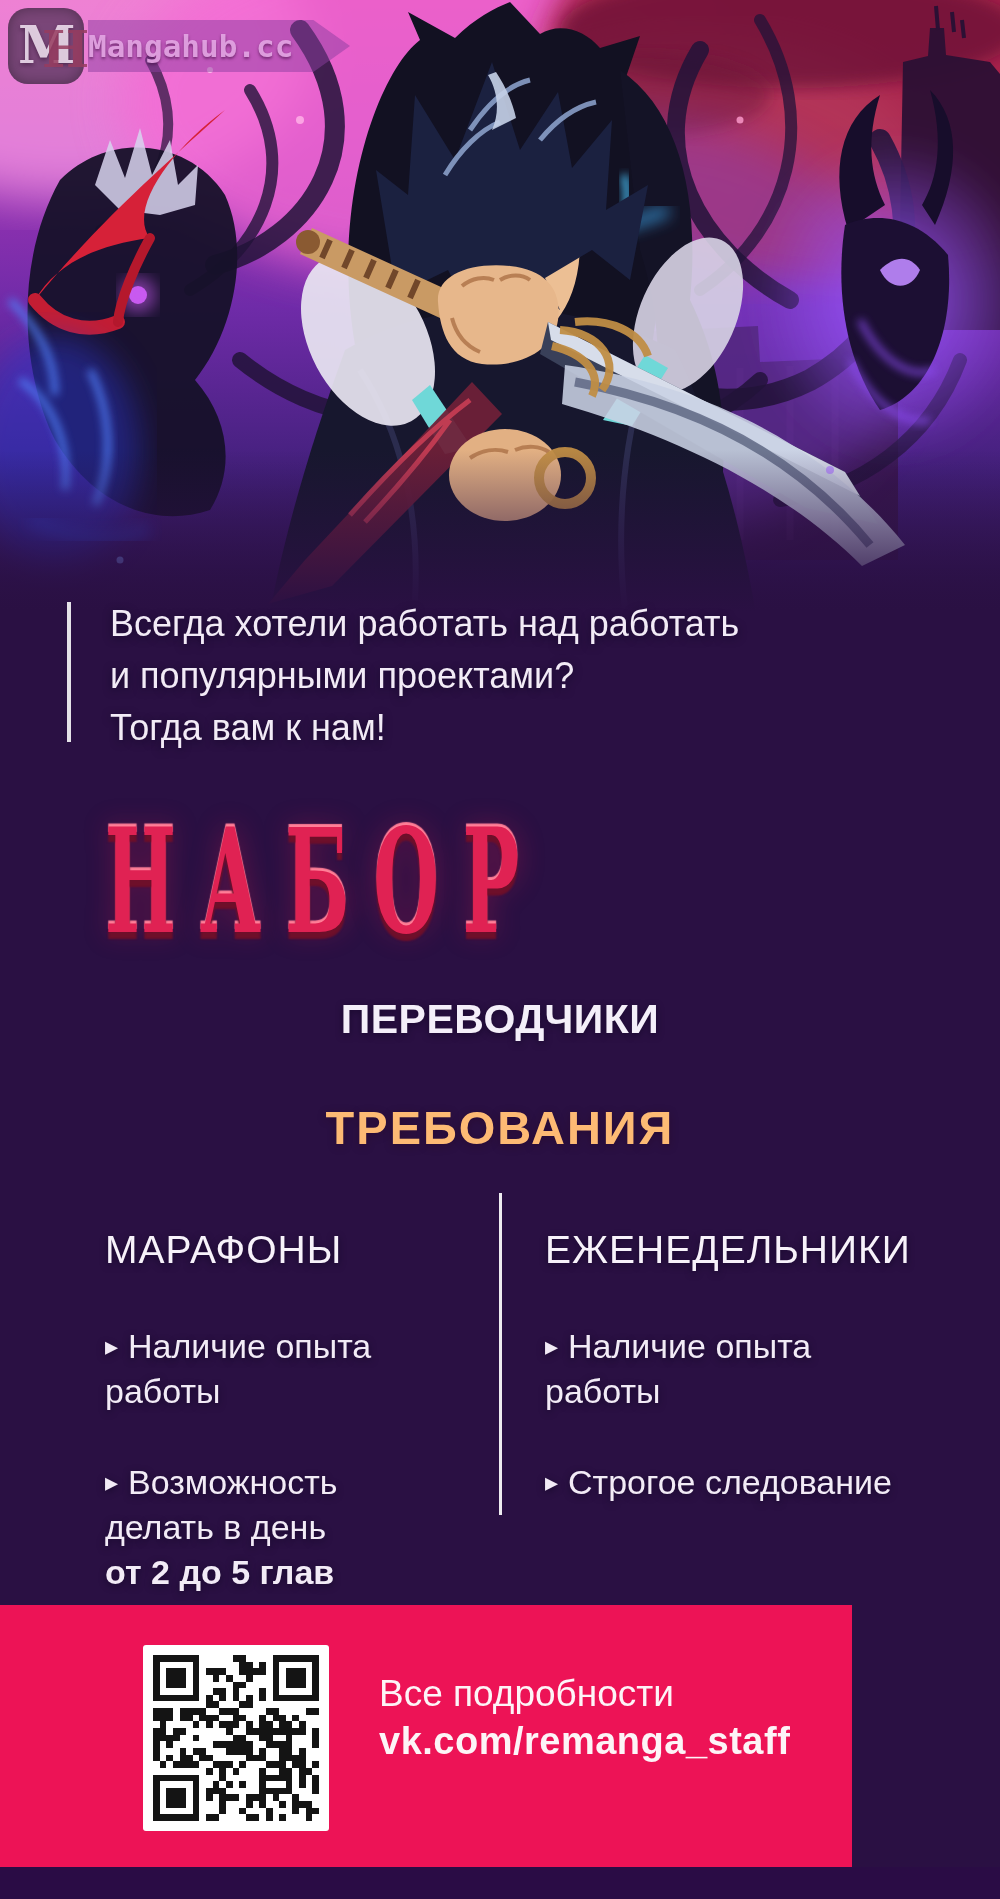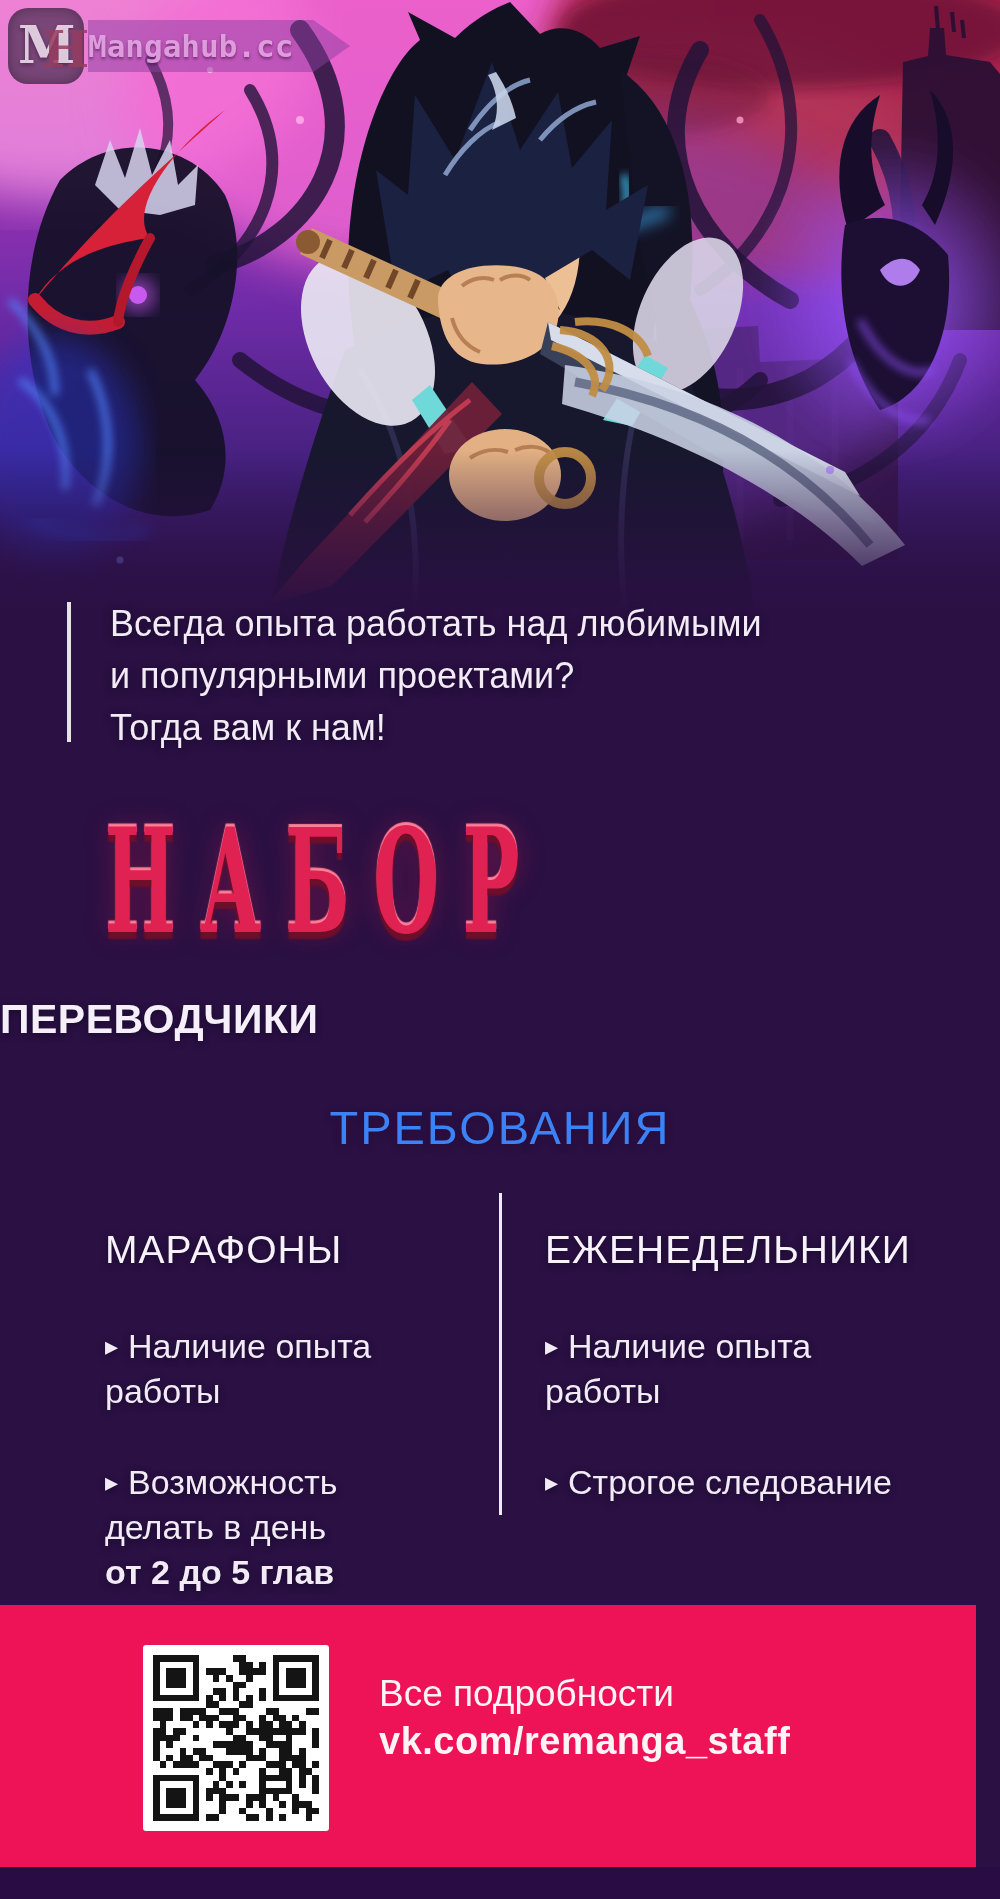--- a/index.html
+++ b/index.html
@@ -58,46 +58,46 @@
     letter-spacing:32px;padding-left:32px;
     color:#E02253;
     text-shadow:0 5px 2px #6E0F2A, 0 -2px 1px #FF7E97, 0 0 26px rgba(220,30,80,.35);
     transform:scale(0.74,1.42);transform-origin:center top;
     white-space:nowrap;
   }
 
   
   .roles{
     position:absolute;top:996px;left:0;width:1000px;z-index:4;
-    display:flex;gap:34px;
+    display:flex;justify-content:center;gap:34px;
     font-size:41px;font-weight:bold;color:#F4EFF9;
     text-shadow:0 2px 7px rgba(10,0,25,.5);letter-spacing:.5px;
   }
 
   
   .req-heading{
     position:absolute;top:1100px;left:0;width:1000px;text-align:center;z-index:4;
-    font-size:47px;font-weight:normal;color:#3b82f6;letter-spacing:2px;
+    font-size:47px;font-weight:bold;color:#fdba74;letter-spacing:2px;
     text-shadow:0 2px 8px rgba(40,0,20,.35);
   }
   .req-divider{position:absolute;left:499px;top:1193px;width:3px;height:322px;background:rgba(255,255,255,.92);z-index:4;}
   .req-col{position:absolute;z-index:4;color:#F2EBF6;}
   .req-col.left{left:105px;top:1228px;width:370px;}
   .req-col.right{left:545px;top:1228px;width:410px;}
   .req-col h3{
     margin:0 0 52px 0;font-size:39px;font-weight:normal;color:#F7F2FA;
     letter-spacing:1px;text-shadow:0 2px 7px rgba(10,0,25,.55);
   }
   .req-item{font-size:34px;line-height:45px;margin-bottom:46px;text-shadow:0 2px 7px rgba(10,0,25,.5);}
   .req-item .bullet{font-size:26px;vertical-align:3px;margin-right:10px;}
   .req-item .bold-line{font-weight:bold;}
 
   
   .footer-band{
-    position:absolute;top:1605px;left:0;width:976px;height:262px;z-index:4;
+    position:absolute;top:1605px;left:0;width:852px;height:262px;z-index:4;
   }
   .qr-box{
     position:absolute;left:143px;top:40px;width:166px;height:166px;
     background:#ffffff;border-radius:3px;padding:10px;
   }
   .qr-box svg{display:block;width:166px;height:166px;}
   .footer-text{position:absolute;left:379px;top:66px;color:#FDF4F7;}
   .footer-note{font-size:37px;line-height:46px;font-weight:normal;}
   .footer-link{font-size:38px;line-height:48px;font-weight:bold;letter-spacing:.5px;}
 
@@ -266,21 +266,21 @@
       </div>
       <div class="wm-banner">
         <span>Mangahub.cc</span>
       </div>
     </div>
   </div>
 
   <section class="intro">
     <div class="intro-bar"></div>
     <div class="intro-text">
-      <div>Всегда опыта работать над любимыми</div>
+      <div>Всегда хотели работать над работать</div>
       <div>и популярными проектами?</div>
       <div>Тогда вам к нам!</div>
     </div>
   </section>
 
   <div class="title-wrap">
     <h1 class="title" style="margin:0">НАБОР</h1>
   </div>
 
   <div class="roles">

